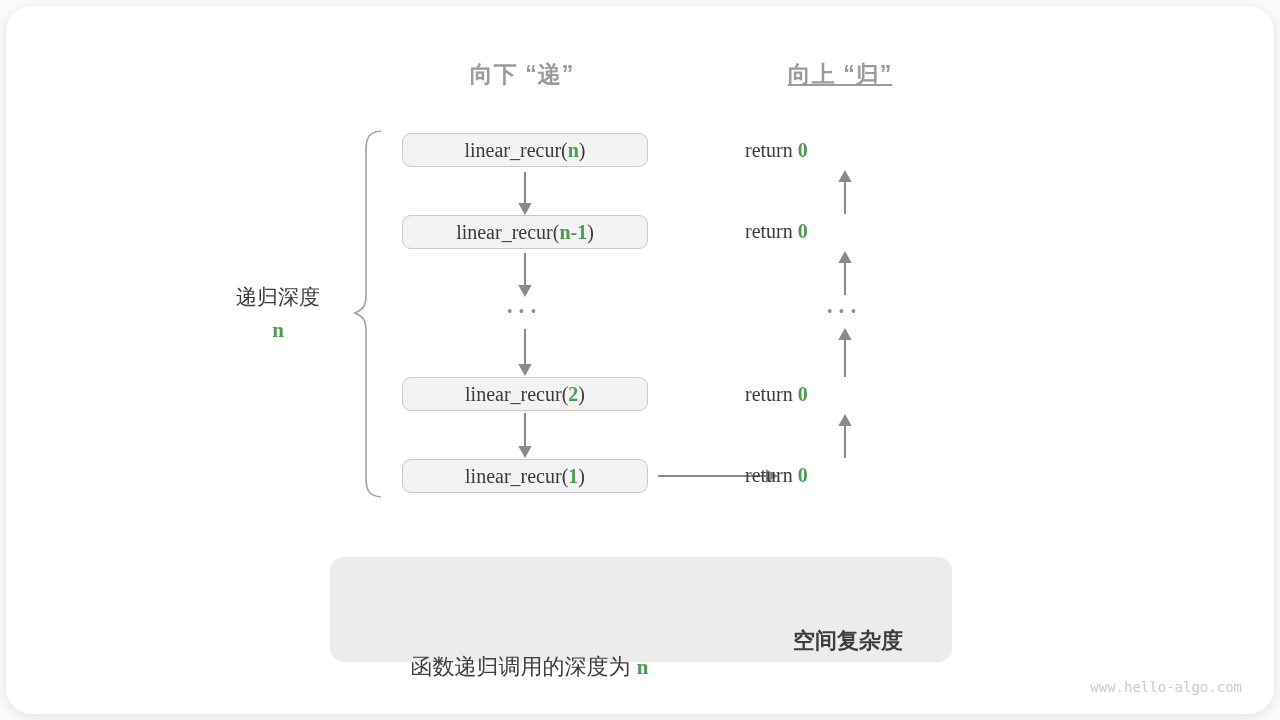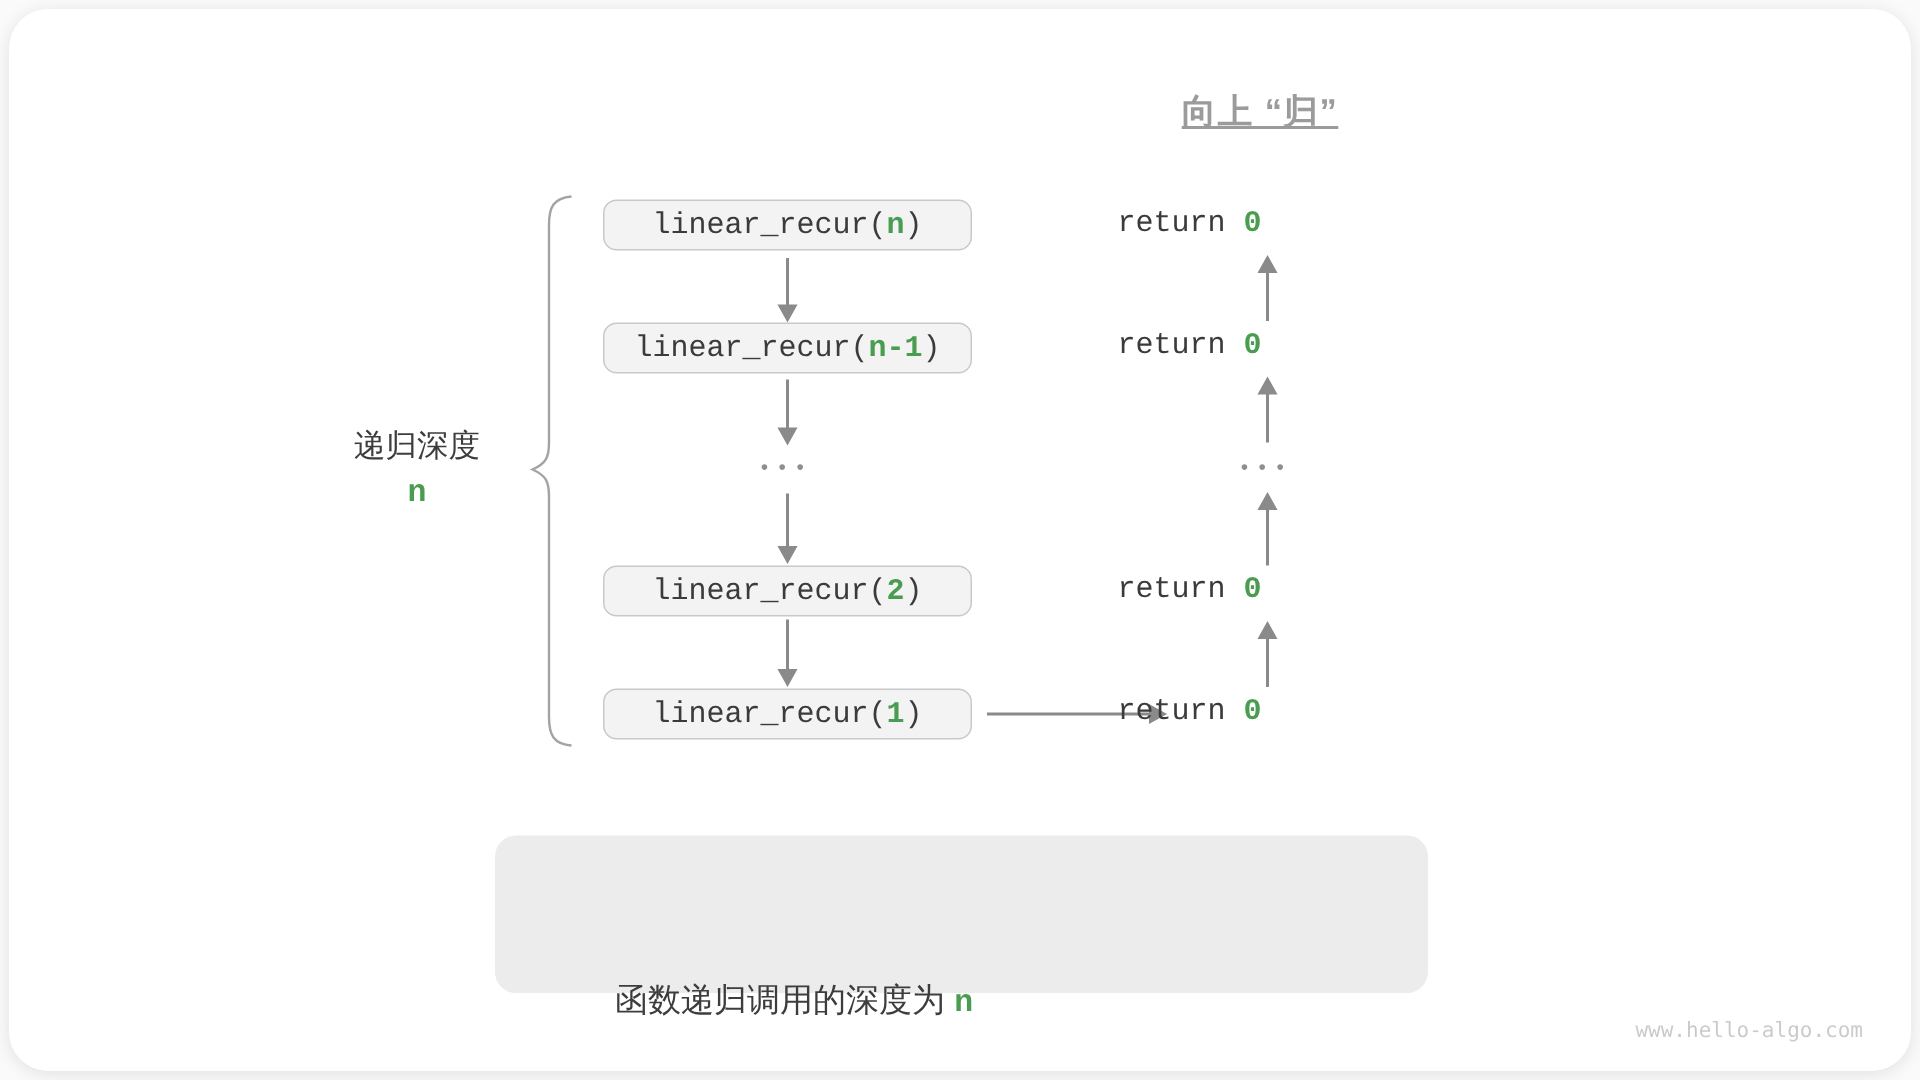--- a/index.html
+++ b/index.html
@@ -5,21 +5,21 @@
   html,body{margin:0;padding:0;background:#fafafa;}
   .stage{position:relative;width:1280px;height:720px;overflow:hidden;
          font-family:"Liberation Sans",sans-serif;background:#fafafa;}
   .card{position:absolute;left:6px;top:6px;right:6px;bottom:6px;
         background:#ffffff;border-radius:26px;
         box-shadow:0 2px 12px rgba(0,0,0,0.10);}
   .content{position:absolute;left:0;top:0;width:1280px;height:720px;}
   .abs{position:absolute;}
   .hdr{font-size:23px;font-weight:bold;color:#9b9b9b;text-align:center;
        letter-spacing:1px;}
-  .code{font-family:Liberation Mono, monospace;
+  .code{font-family:Liberation Serif, serif;
         font-size:20px;color:#3b3b3b;}
   .code-box{position:absolute;left:402px;width:246px;height:34px;
             background:#f3f3f3;border:1px solid #c9c9c9;border-radius:9px;
             display:flex;align-items:center;justify-content:center;
             box-sizing:border-box;}
   .g{color:#4a9d50;font-weight:bold;}
   .ret{position:absolute;width:200px;text-align:left;line-height:22px;}
   .dots{position:absolute;width:80px;text-align:center;color:#8f8f8f;
         font-size:14px;letter-spacing:7px;line-height:14px;}
   .side-label{font-size:21px;color:#3d3d3d;text-align:center;font-family:Liberation Serif, serif;}
@@ -73,20 +73,21 @@
       </g>
 
       <g stroke="#8a8a8a" stroke-width="2" fill="#8a8a8a">
         <line x1="658" y1="476" x2="767" y2="476"></line>
         <polygon points="767,471 767,481 776,476"></polygon>
       </g>
 
       <polygon points="688,605 716,605 716,596 745,612 716,628 716,619 688,619" fill="#c5c5c5"></polygon>
     </svg>
 
+    <div class="abs hdr" style="left:432px;top:59px;width:180px;">向下 “递”</div>
     <div class="abs hdr" style="left:750px;top:59px;width:180px;text-decoration:underline;">向上 “归”</div>
 
     <div class="abs side-label" style="left:218px;top:283px;width:120px;">递归深度</div>
     <div class="abs code g" style="left:218px;top:318px;width:120px;text-align:center;font-size:21px;">n</div>
 
     <div class="code-box code" style="top:133px;">
       <span>linear_recur(</span>
         <span class="g">n</span>
         <span>)</span>
     </div>
@@ -125,20 +126,21 @@
     <div class="summary-box"></div>
 
     <div class="abs sumtext" style="left:340px;top:576px;width:330px;">
       <div class="sum-line">
         <span>函数递归调用的深度为 </span><span class="code g">n</span>
       </div>
       
     </div>
 
     <div class="abs sumtext" style="left:763px;top:576px;width:170px;">
+      <div class="sum-line" style="font-weight:bold;">空间复杂度</div>
       <div>
         
       </div>
     </div>
 
     <div class="abs watermark" style="right:38px;top:679px;">www.hello-algo.com</div>
 
   </div>
 </div>
 

